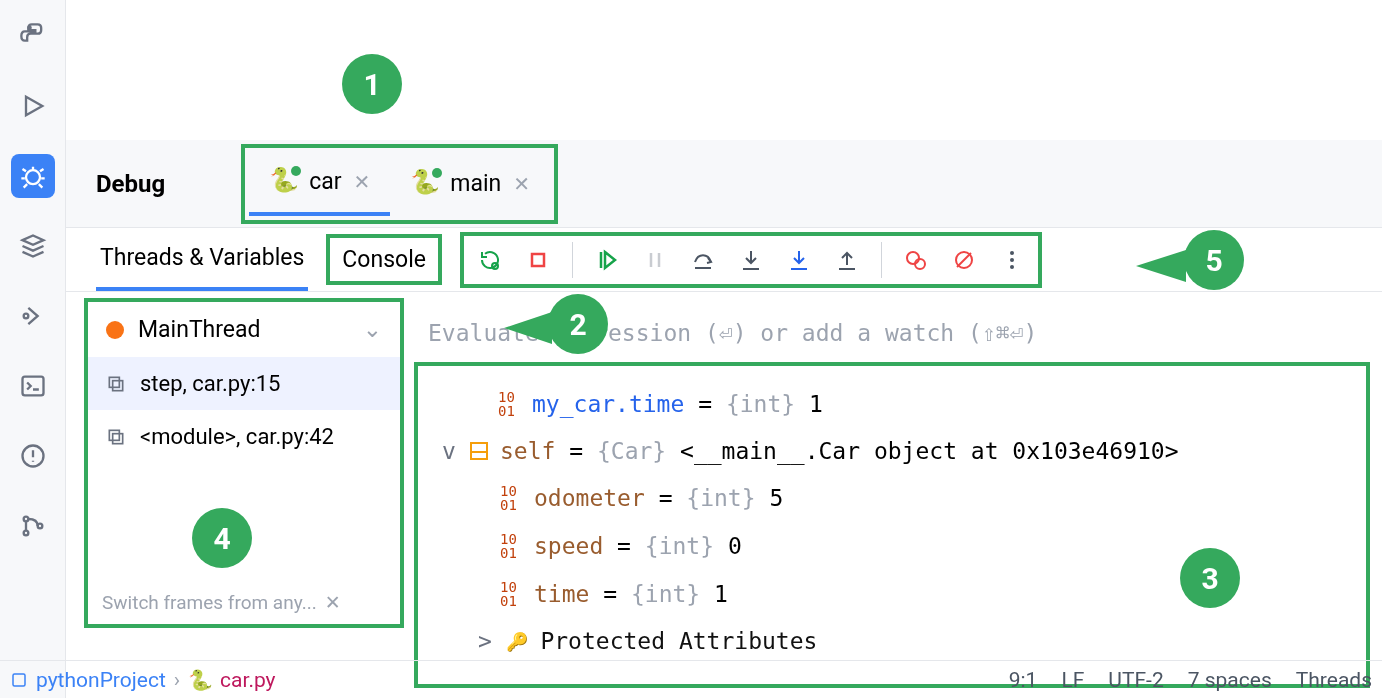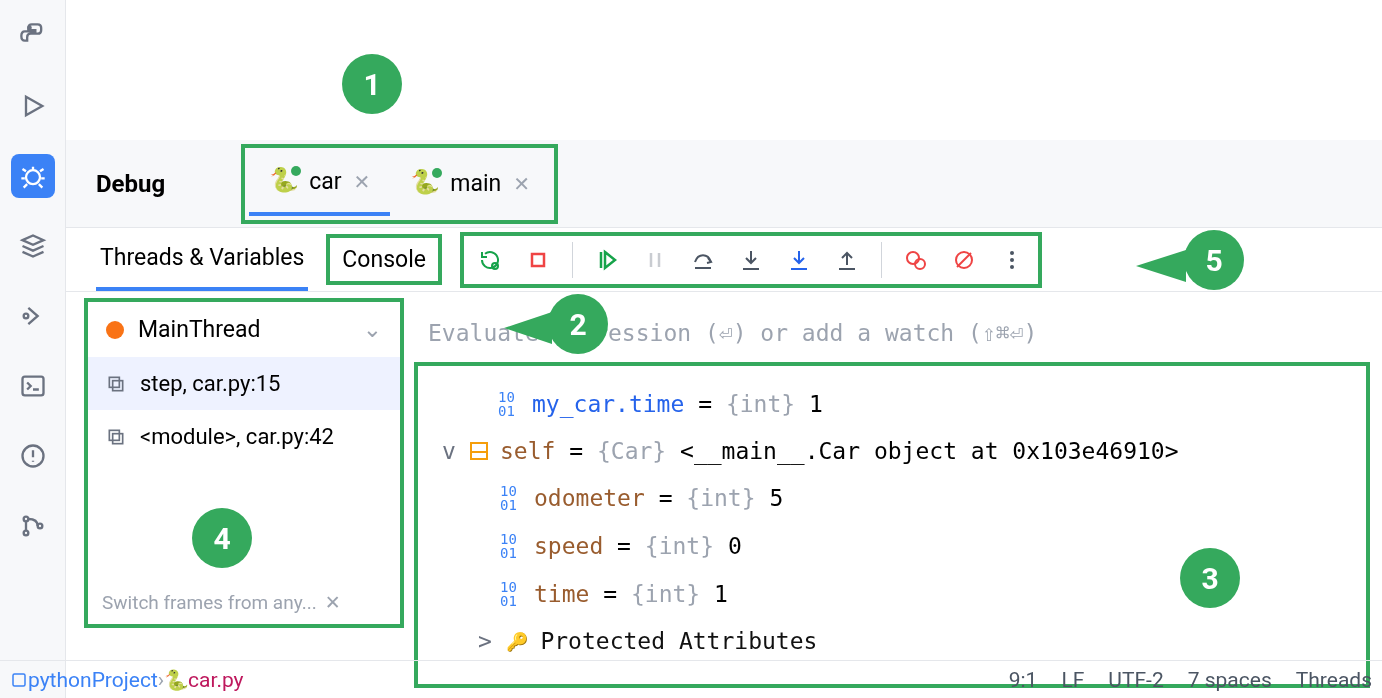--- a/index.html
+++ b/index.html
@@ -179,21 +179,21 @@
 }
 .var-row {
   display: flex;
   align-items: center;
   gap: 12px;
   padding: 10px 0 10px 32px;
 }
 .var-row .toggle { color: #6b7280; width: 18px; text-align: center; }
 .ico-1001 {
   font-size: 14px;
-  color: #3b82f6;
+  color: #c2410c;
   line-height: 1;
   width: 22px;
   font-family: monospace;
   display:inline-block;
 }
 .ico-obj {
   width: 18px; height: 18px;
   border: 2px solid #f59e0b;
   display:inline-block;
   position: relative;
@@ -207,21 +207,21 @@
   position: absolute;
   left: 0; right: 0; bottom: 0;
   height: 38px;
   border-top: 1px solid #e5e7eb;
   display: flex;
   align-items: center;
   padding: 0 10px;
   gap: 16px;
   font-size: 21px;
 }
-.sb-left { display: flex; align-items: center; color: #3b82f6; }
+.sb-left { display: flex; align-items: center; gap: 8px; color: #3b82f6; }
 .sb-right { margin-left: auto; display: flex; align-items: center; gap: 24px; color: #4b5563; }
 .callout {
   position: absolute;
   width: 60px; height: 60px;
   border-radius: 50%;
   background: #35a95d;
   color: #fff;
   font-size: 30px;
   font-weight: 700;
   display: flex;

